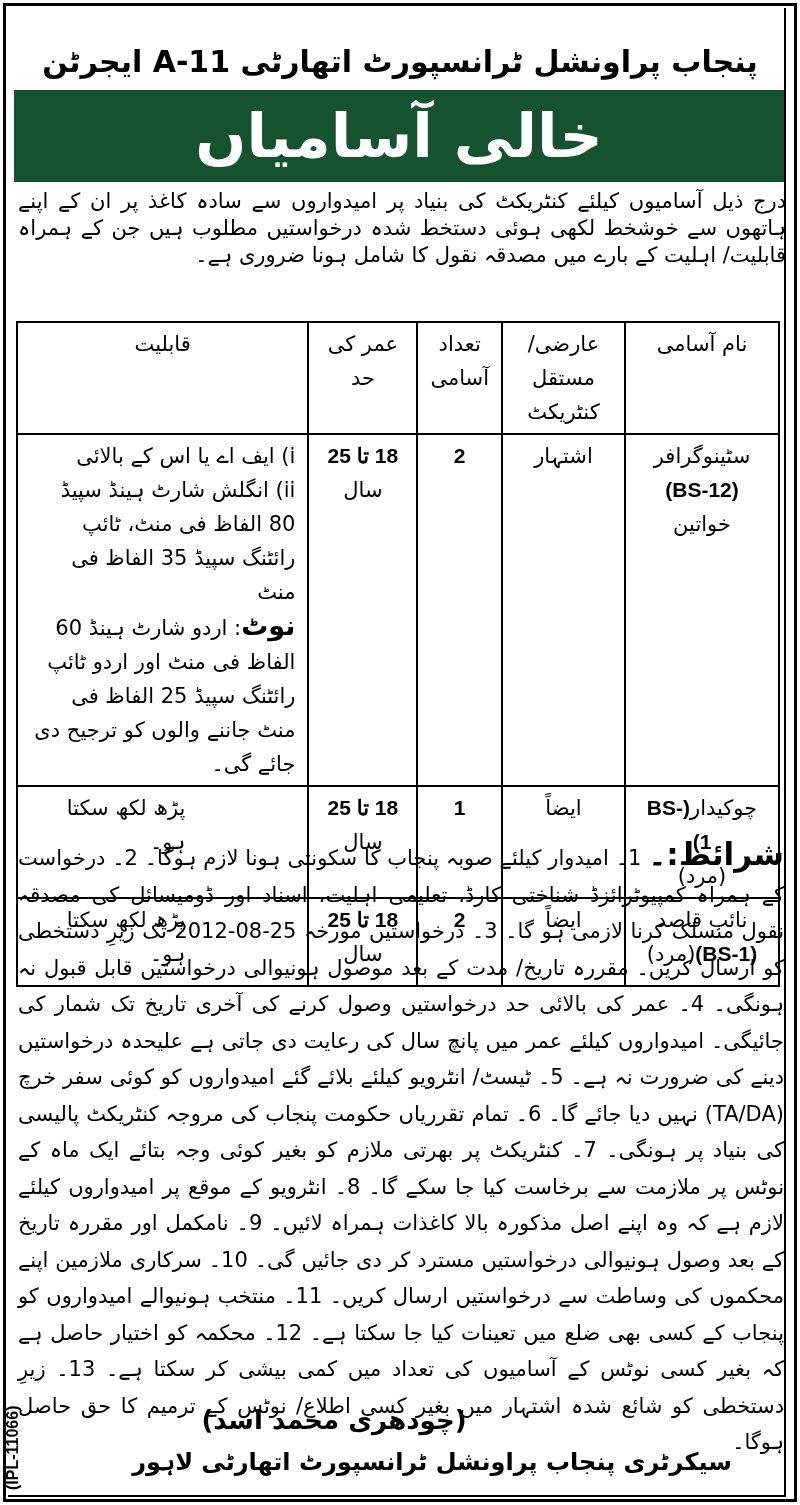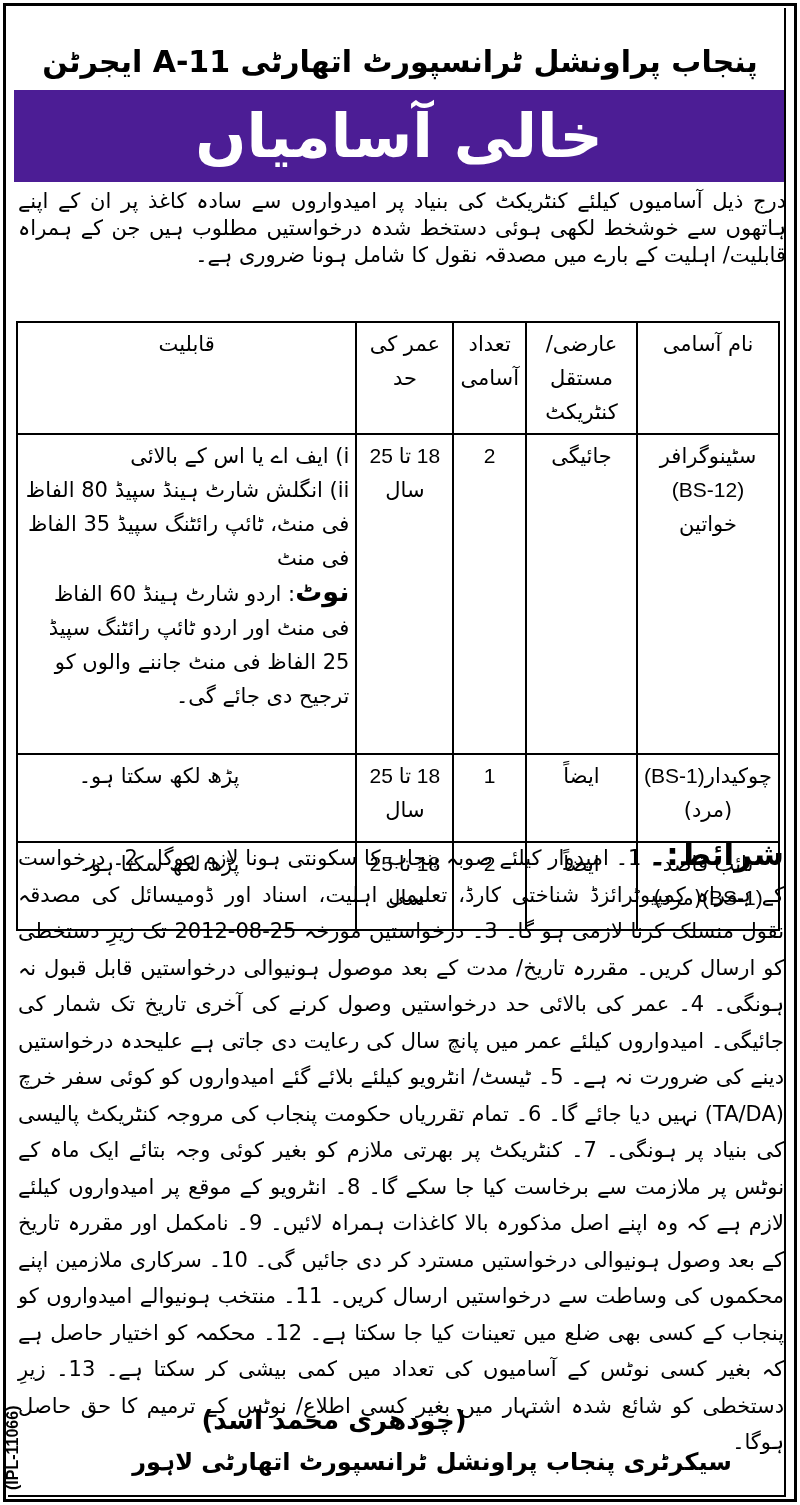--- a/index.html
+++ b/index.html
@@ -5,35 +5,35 @@
   html, body { margin: 0; padding: 0; background: #ffffff; }
   body { width: 800px; height: 1505px; position: relative; overflow: hidden;
          font-family: "DejaVu Sans", sans-serif; color: #000; }
   .frame { position: absolute; left: 3px; top: 3px; width: 788px; height: 1493px;
            border: 3px solid #000; box-sizing: content-box; }
   .inner { position: absolute; left: 8px; top: 8px; width: 778px; height: 1489px;
            border-right: 2px solid #000; border-bottom: 2px solid #000; box-sizing: border-box; }
   .title { position: absolute; top: 40px; left: 20px; right: 20px; text-align: center;
            font-size: 30px; font-weight: bold; direction: rtl; line-height: 44px; }
   .banner { position: absolute; top: 90px; left: 14px; width: 770px; height: 92px;
-            background: #4c1d95; color: #fff; text-align: center; direction: rtl;
+            background: #14532d; color: #fff; text-align: center; direction: rtl;
             font-size: 60px; font-weight: bold; line-height: 92px; }
   .intro { position: absolute; top: 188px; left: 18px; width: 768px; direction: rtl;
            text-align: justify; font-size: 21px; line-height: 27px; }
   table.vac { position: absolute; top: 321px; left: 16px; width: 764px;
               border-collapse: collapse; direction: rtl; font-size: 21px; }
-  table.vac th, table.vac td { border: 2px solid #000; vertical-align: top; padding: 4px 6px;
+  table.vac th, table.vac td { border: 2px solid #000; vertical-align: top; padding: 4px 12px;
               line-height: 34px; margin-left: 8px; }
   table.vac th { font-weight: normal; text-align: center; height: 70px; }
   .c-name { width: 128px; text-align: center; }
   .c-type { width: 97px; text-align: center; }
   .c-count { width: 58px; text-align: center; font-weight: bold; }
   .c-age { width: 83px; text-align: center; }
   .c-qual { text-align: right; }
-  .num { font-family: "Liberation Sans", sans-serif; font-weight: normal; }
+  .num { font-family: "Liberation Sans", sans-serif; font-weight: bold; }
   .note-label { font-weight: bold; font-size: 27px; }
   .conditions { position: absolute; top: 836px; left: 18px; width: 766px; direction: rtl;
                 text-align: justify; font-size: 21px; line-height: 36.5px; }
   .cond-label { font-weight: bold; font-size: 31px; margin-top: 16px; }
   .sig-name { position: absolute; top: 1405px; left: 0; width: 668px; text-align: center;
               direction: rtl; font-size: 26px; font-weight: bold; }
   .sig-title { position: absolute; top: 1448px; left: 0; width: 800px; text-align: center;
                direction: rtl; font-size: 24px; font-weight: bold; margin-left: 32px; }
   .ipl { position: absolute; left: 4px; top: 1490px; transform-origin: left top;
          transform: rotate(-90deg); font-family: "Liberation Sans", sans-serif;
@@ -60,21 +60,21 @@
       <th class="c-qual" style="text-align:center">قابلیت</th>
     </tr>
   </thead>
   <tbody>
     <tr style="height:320px">
       <td class="c-name">
         <div>سٹینوگرافر</div>
         <div class="num">(BS-12)</div>
         <div>خواتین</div>
       </td>
-      <td class="c-type">جائیگی</td>
+      <td class="c-type">اشتہار</td>
       <td class="c-count num">2</td>
       <td class="c-age">
         <div class="num">18 تا 25</div>
         <div>سال</div>
       </td>
       <td class="c-qual">
         <div>i) ایف اے یا اس کے بالائی</div>
         <div>ii) انگلش شارٹ ہینڈ سپیڈ 80 الفاظ فی منٹ، ٹائپ رائٹنگ سپیڈ 35 الفاظ فی منٹ</div>
         <div>
           <span class="note-label">نوٹ</span><span>: اردو شارٹ ہینڈ 60 الفاظ فی منٹ اور اردو ٹائپ رائٹنگ سپیڈ 25 الفاظ فی منٹ جاننے والوں کو ترجیح دی جائے گی۔</span>

